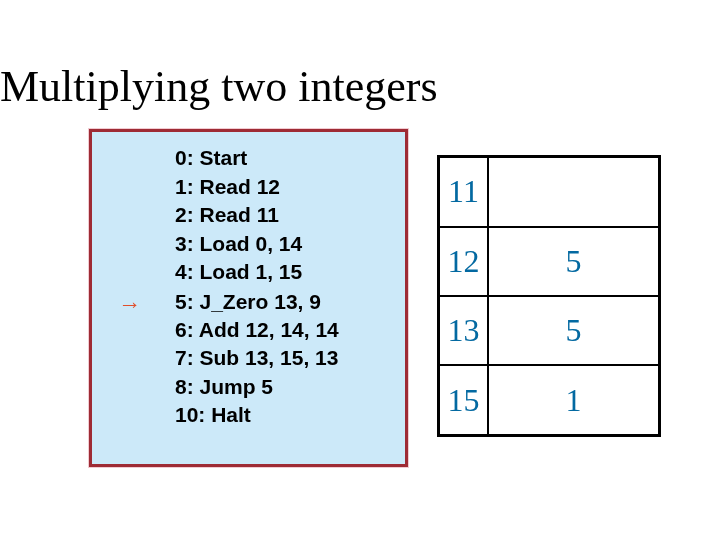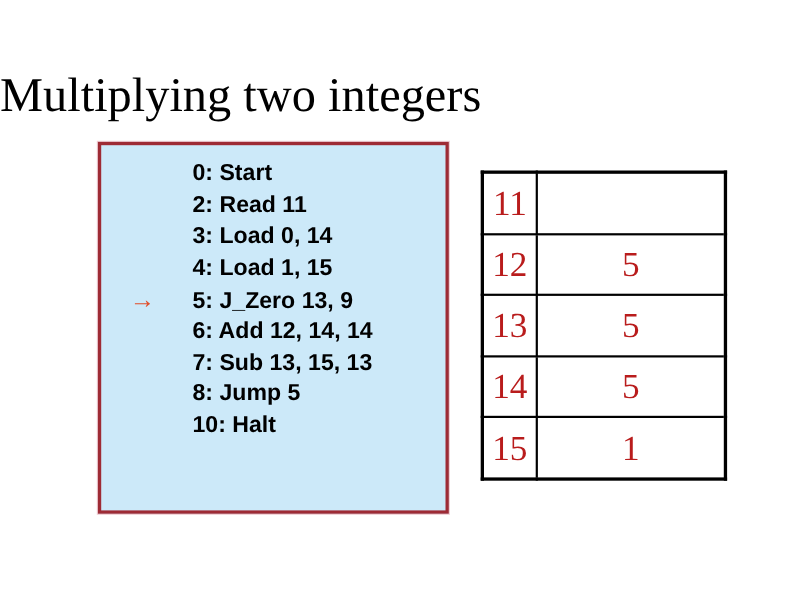--- a/index.html
+++ b/index.html
@@ -72,21 +72,21 @@
     left: 437px;
     top: 155px;
     width: 224px;
     height: 282px;
     border-collapse: collapse;
     table-layout: fixed;
     background: #ffffff;
     border: 3px solid var(--table_border, #000000);
     font-family: "Liberation Serif", serif;
     font-size: 32px;
-    color: #b91c1c;
+    color: #0369a1;
   }
   .memory-table td {
     border: 2px solid var(--table_border, #000000);
     padding: 0;
     text-align: center;
     vertical-align: middle;
     overflow: hidden;
   }
   .memory-table td.addr {
     width: 47px;
@@ -94,20 +94,21 @@
 </style>
 </head>
 <body>
 
 <div class="slide">
 
   <h1 class="title">Multiplying two integers</h1>
 
   <div class="program-box">
       <div class="prog-line"><span class="prog-marker"></span><span class="prog-text">0: Start</span></div>
+      <div class="prog-line"><span class="prog-marker"></span><span class="prog-text">1: Read 12</span></div>
       <div class="prog-line"><span class="prog-marker"></span><span class="prog-text">2: Read 11</span></div>
       <div class="prog-line"><span class="prog-marker"></span><span class="prog-text">3: Load 0, 14</span></div>
       <div class="prog-line"><span class="prog-marker"></span><span class="prog-text">4: Load 1, 15</span></div>
       <div class="prog-line"><span class="prog-marker">→</span><span class="prog-text">5: J_Zero 13, 9</span></div>
       <div class="prog-line"><span class="prog-marker"></span><span class="prog-text">6: Add 12, 14, 14</span></div>
       <div class="prog-line"><span class="prog-marker"></span><span class="prog-text">7: Sub 13, 15, 13</span></div>
       <div class="prog-line"><span class="prog-marker"></span><span class="prog-text">8: Jump 5</span></div>
       <div class="prog-line"><span class="prog-marker"></span><span class="prog-text">10: Halt</span></div>
     </div>
 
@@ -119,23 +120,19 @@
         </tr>
         <tr>
           <td class="addr">12</td>
           <td class="val">5</td>
         </tr>
         <tr>
           <td class="addr">13</td>
           <td class="val">5</td>
         </tr>
         <tr>
-          <td class="addr">14</td>
-          <td class="val">5</td>
-        </tr>
-        <tr>
           <td class="addr">15</td>
           <td class="val">1</td>
         </tr>
       </tbody>
   </table>
 
 </div>
 
 </body></html>

